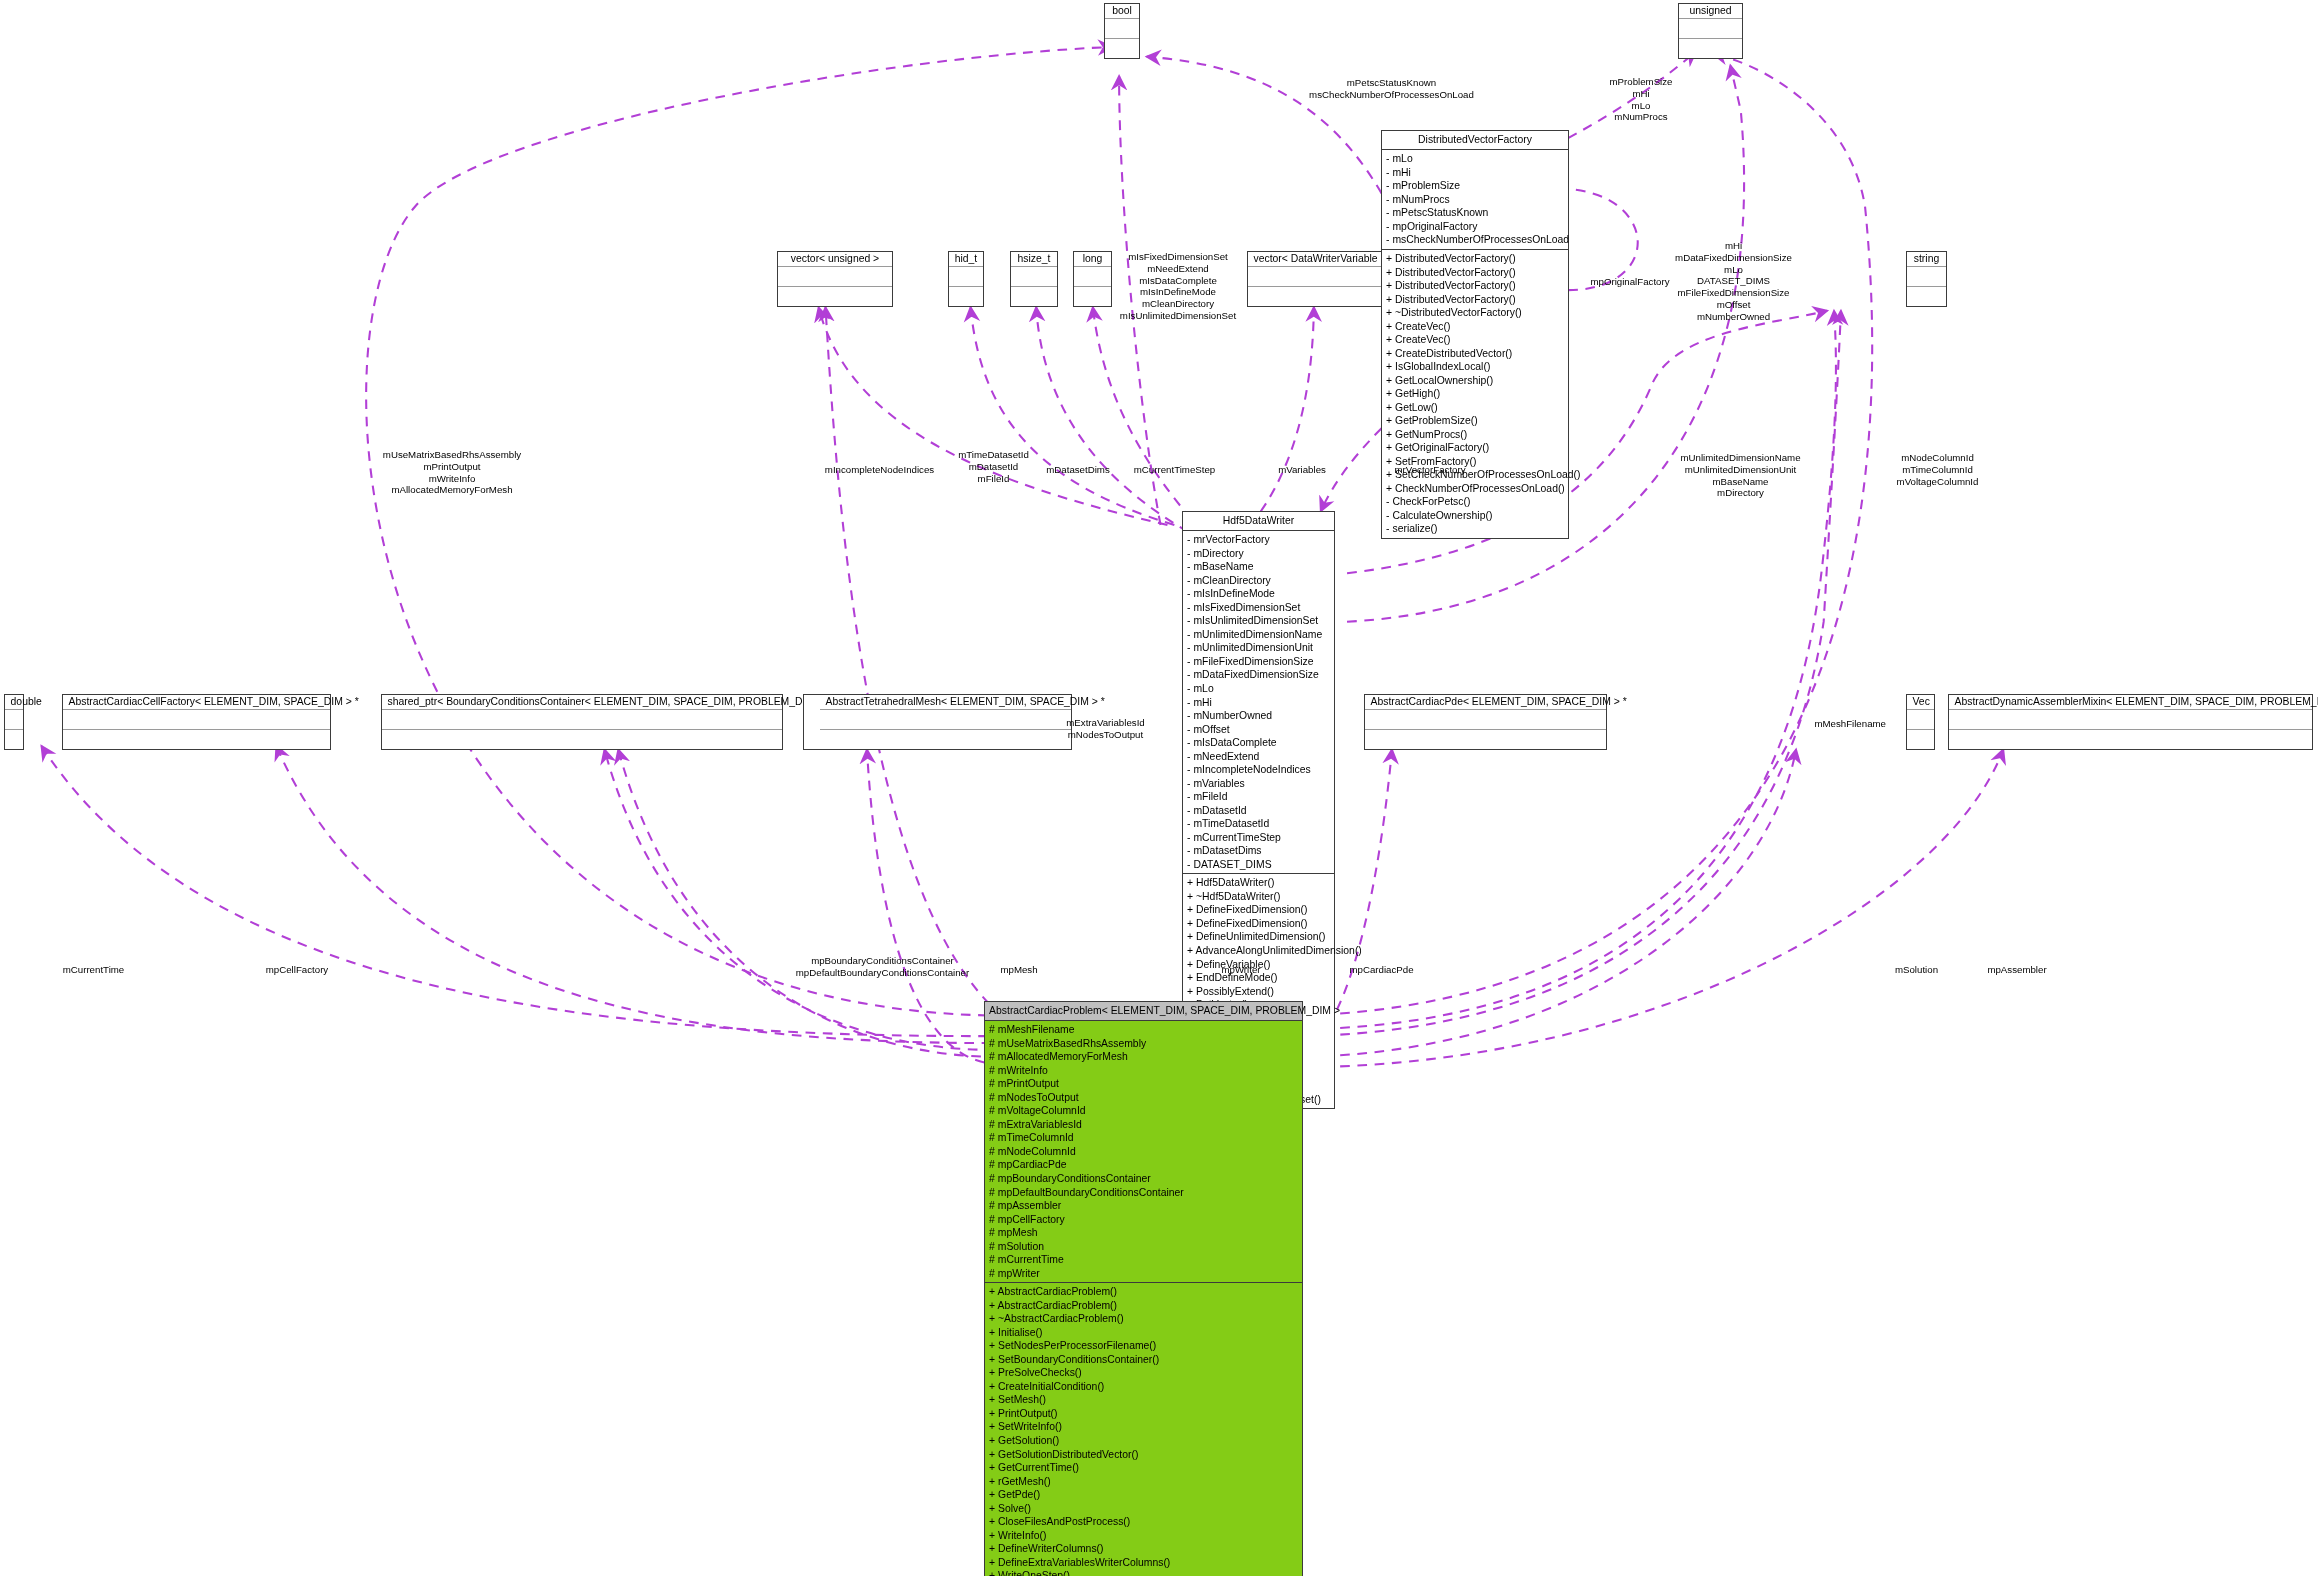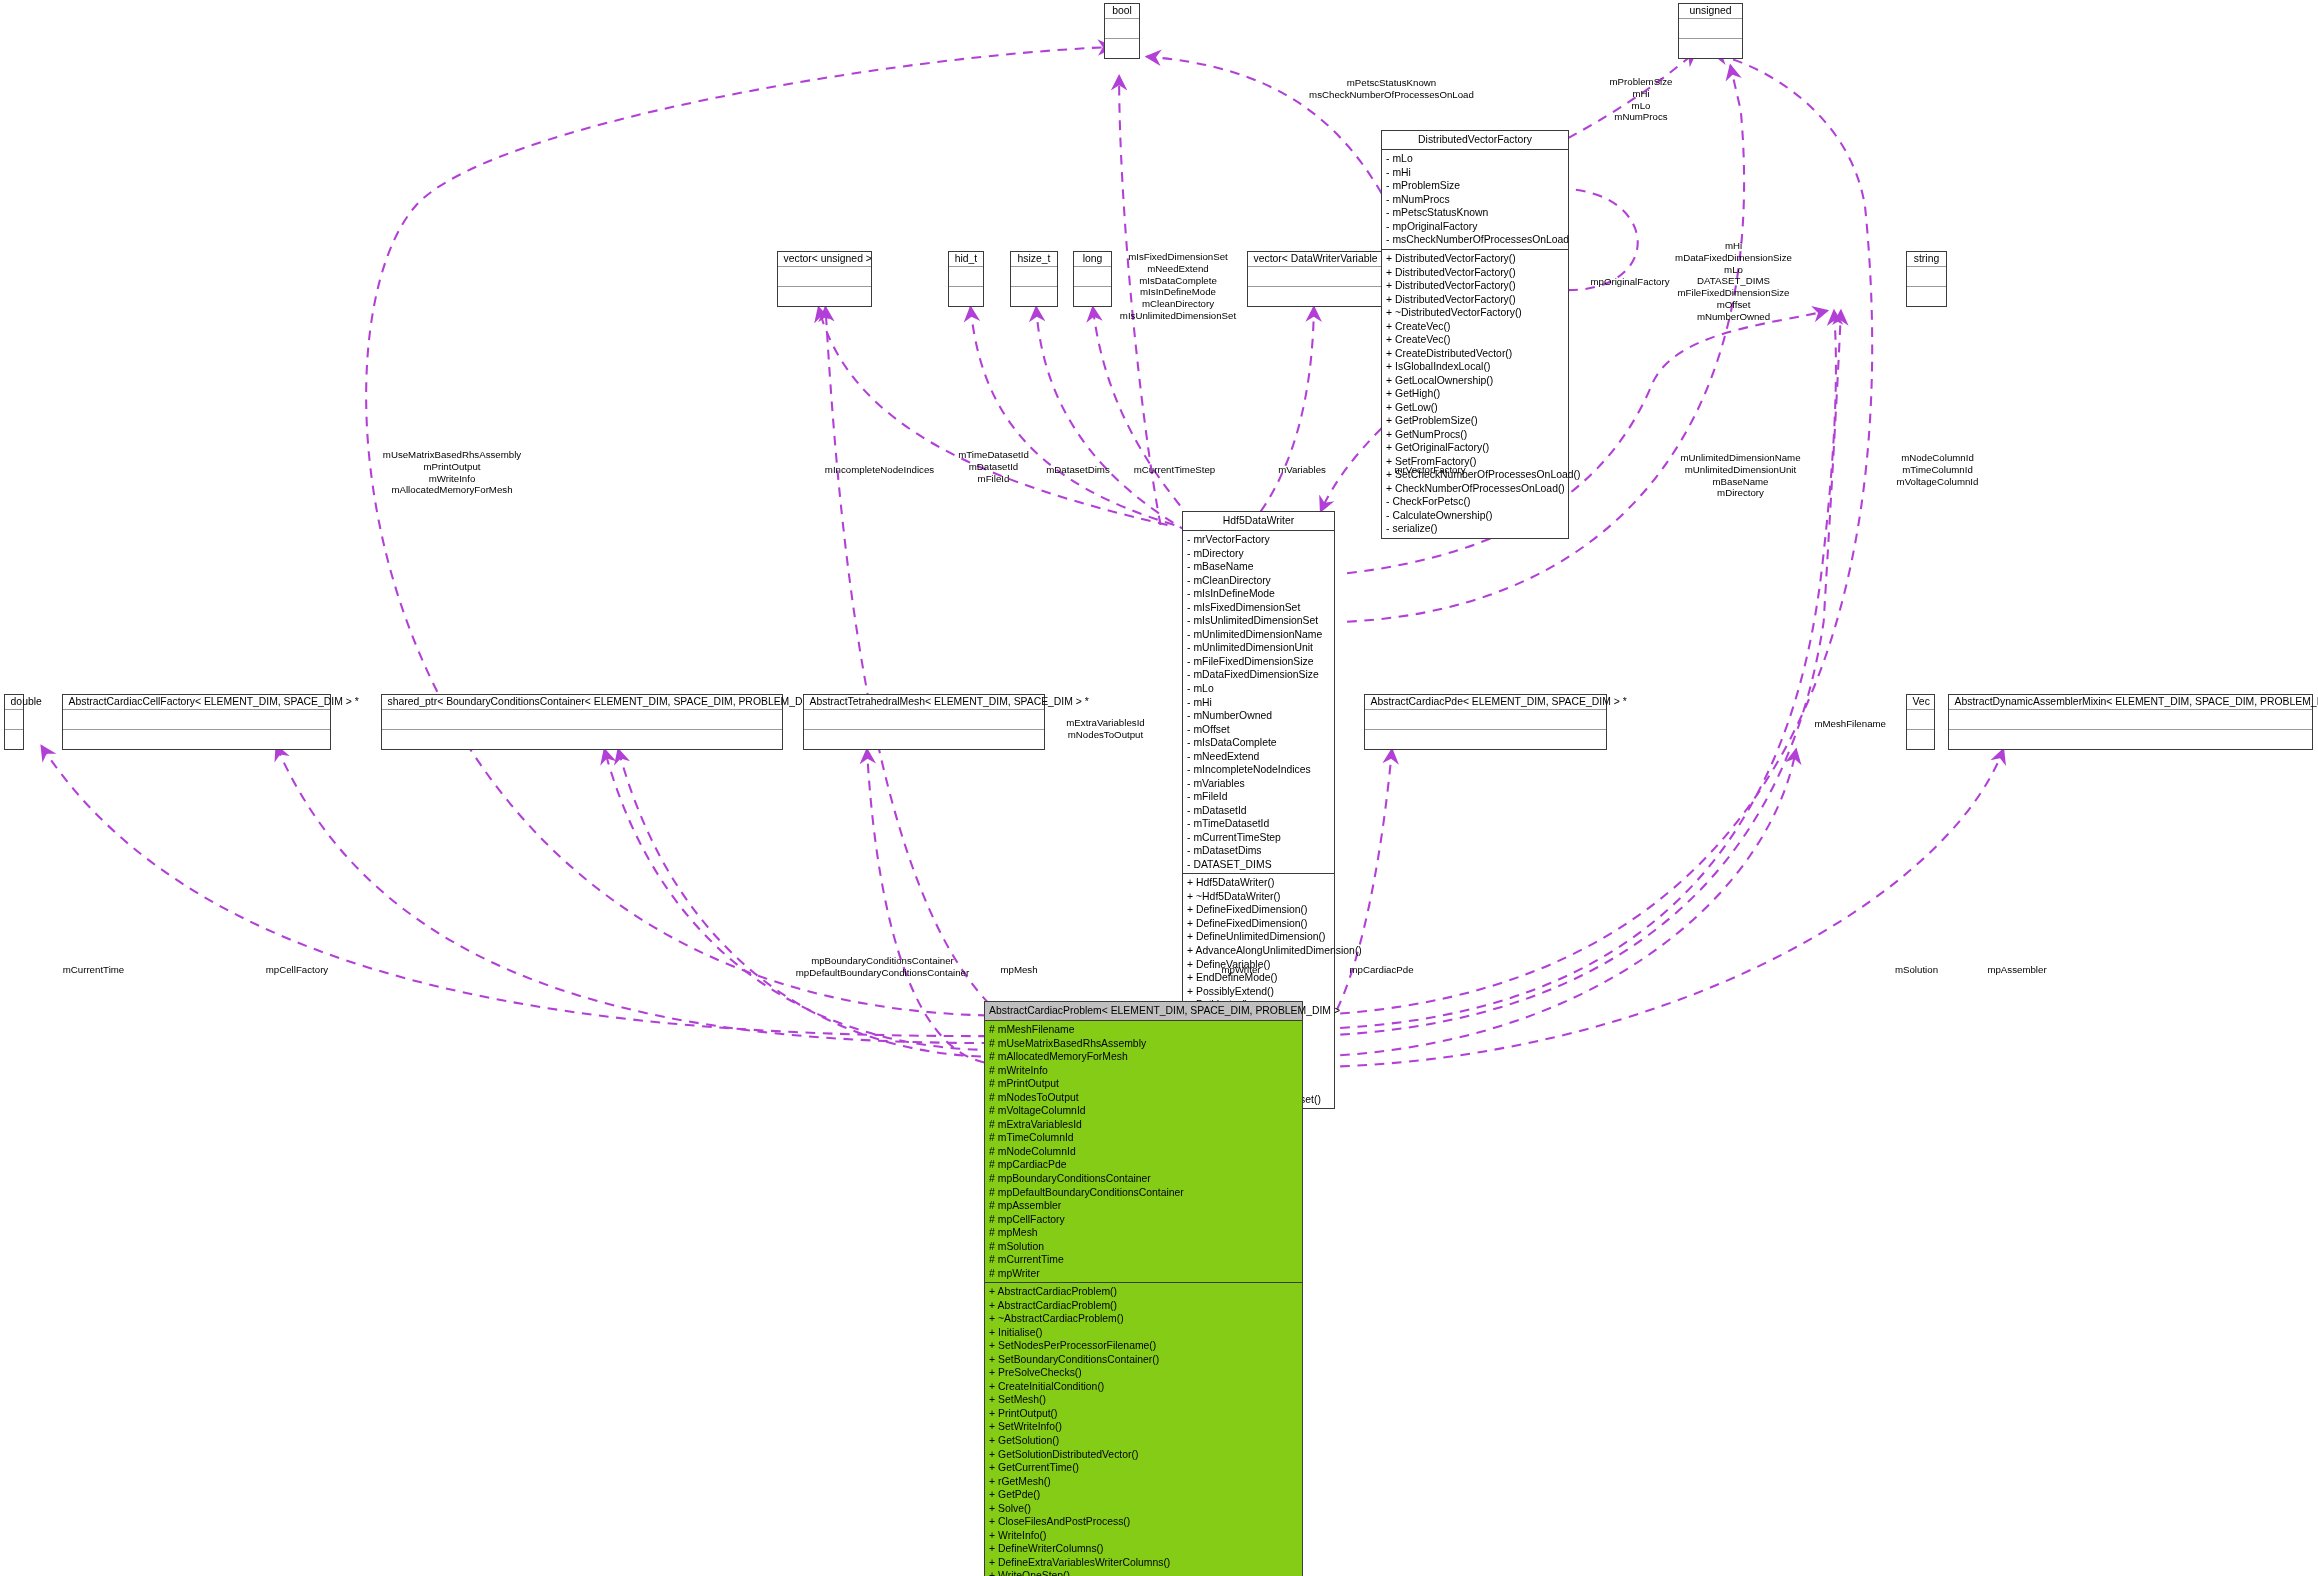--- a/index.html
+++ b/index.html
@@ -105,21 +105,21 @@
     <div class="blank1"></div>
     <div class="blank2"></div>
   </div>
 
   <div class="stub" style="left:1678px;top:2.8px;width:65px;">
     <div class="title">unsigned</div>
     <div class="blank1"></div>
     <div class="blank2"></div>
   </div>
 
-  <div class="stub" style="left:777px;top:251px;width:95px;">
+  <div class="stub" style="left:777px;top:251px;width:116px;">
     <div class="title">vector&lt; unsigned &gt;</div>
     <div class="blank1"></div>
     <div class="blank2"></div>
   </div>
 
   <div class="stub" style="left:948px;top:251px;width:36px;">
     <div class="title">hid_t</div>
     <div class="blank1"></div>
     <div class="blank2"></div>
   </div>
@@ -165,21 +165,21 @@
     <div class="blank1"></div>
     <div class="blank2"></div>
   </div>
 
   <div class="stub" style="left:381px;top:694px;width:402px;">
     <div class="title">shared_ptr&lt; BoundaryConditionsContainer&lt; ELEMENT_DIM, SPACE_DIM, PROBLEM_DIM &gt; &gt;</div>
     <div class="blank1"></div>
     <div class="blank2"></div>
   </div>
 
-  <div class="stub" style="left:803px;top:694px;width:242px;">
+  <div class="stub" style="left:803px;top:694px;width:269px;padding-left:16px;">
     <div class="title">AbstractTetrahedralMesh&lt; ELEMENT_DIM, SPACE_DIM &gt; *</div>
     <div class="blank1"></div>
     <div class="blank2"></div>
   </div>
 
   <div class="stub" style="left:1364px;top:694px;width:243px;">
     <div class="title">AbstractCardiacPde&lt; ELEMENT_DIM, SPACE_DIM &gt; *</div>
     <div class="blank1"></div>
     <div class="blank2"></div>
   </div>

